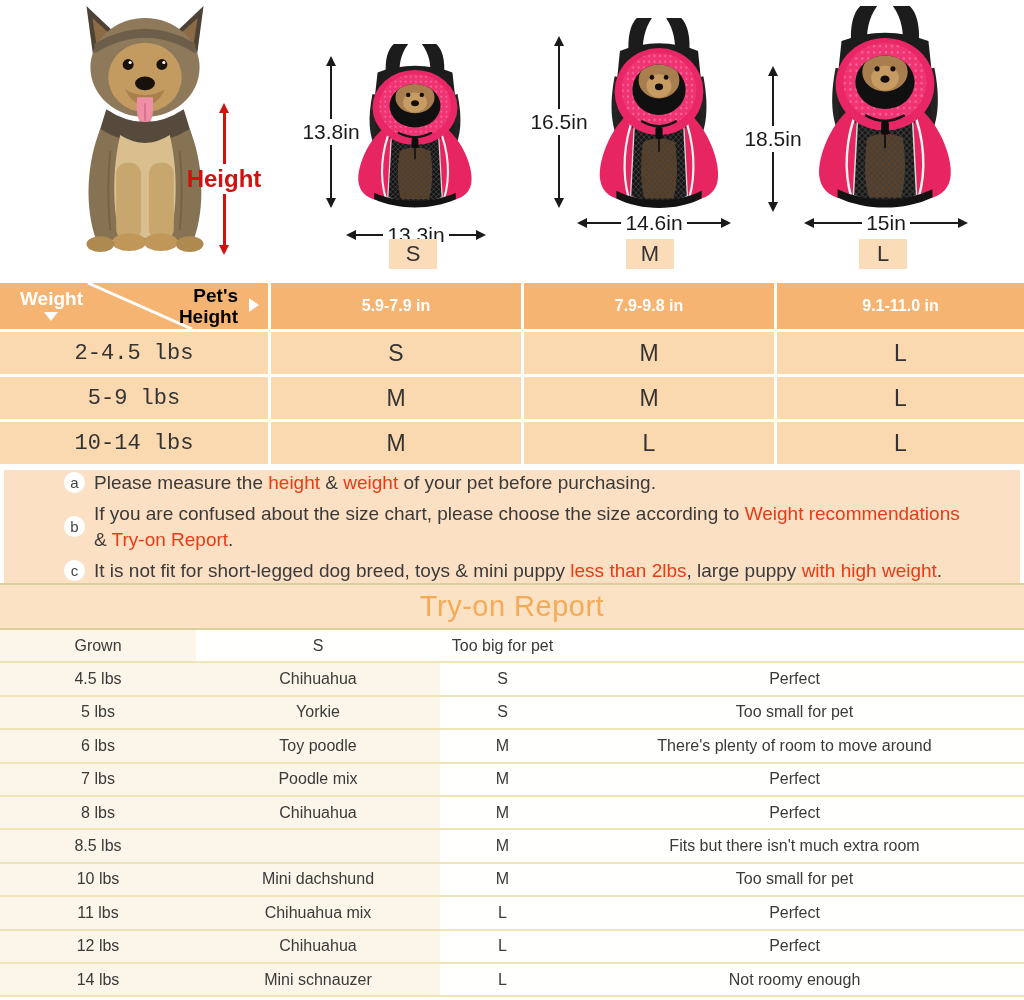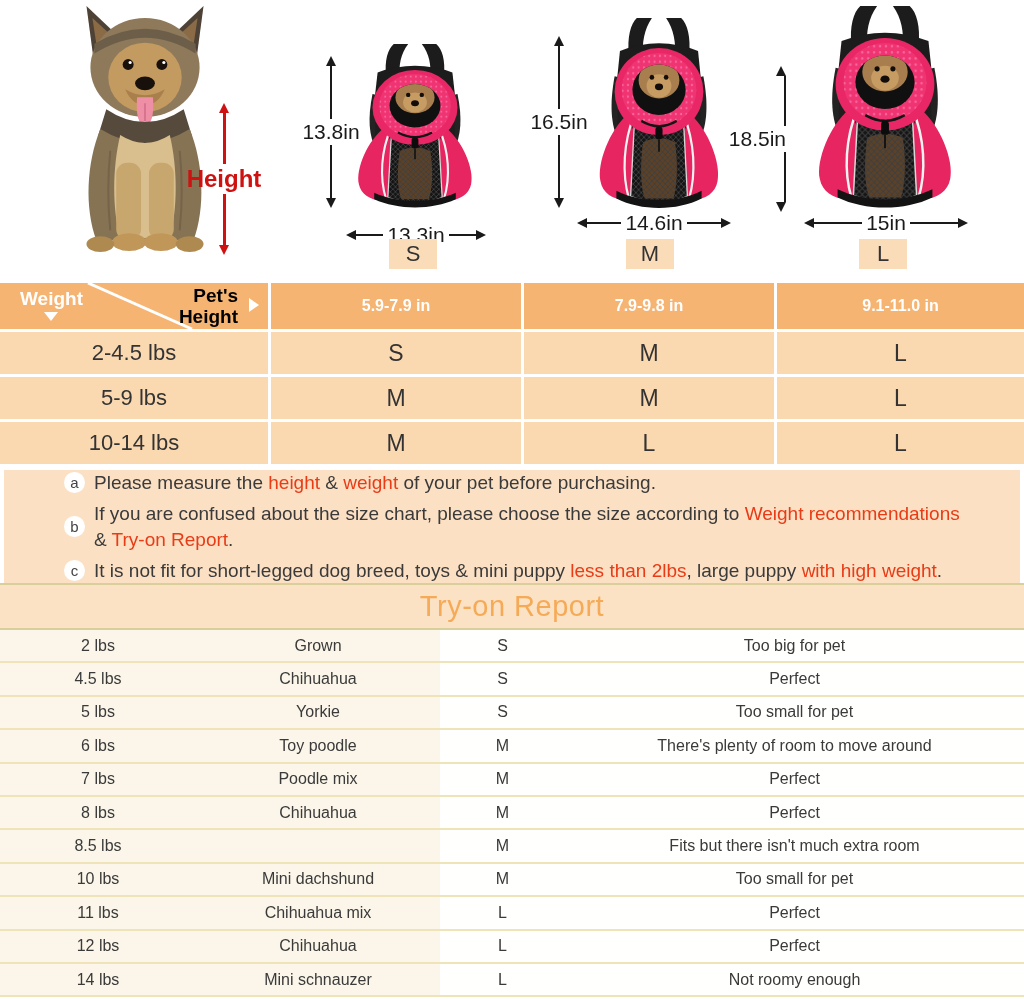--- a/index.html
+++ b/index.html
@@ -44,21 +44,21 @@
   .sc-corner{position:relative;background:#f6b472;}
   .sc-corner svg{position:absolute;left:0;top:0;}
   .sc-corner .w-lbl{position:absolute;left:20px;top:5px;color:#fff;font-weight:bold;font-size:19px;}
   .sc-corner .w-arrow{position:absolute;left:44px;top:29px;border-left:7px solid transparent;
     border-right:7px solid transparent;border-top:9px solid #fff;width:0;height:0;}
   .sc-corner .h-lbl{position:absolute;right:30px;top:2px;color:#000000;font-weight:bold;font-size:19px;
     text-align:right;line-height:21px;}
   .sc-corner .h-arrow{position:absolute;right:9px;top:15px;border-top:7px solid transparent;
     border-bottom:7px solid transparent;border-left:10px solid #fff;width:0;height:0;}
   .sc-cell{background:#fad8b0;display:flex;align-items:center;justify-content:center;color:#333;}
-  .sc-weight{font-size:22px;}
+  .sc-weight{font-size:22px;font-family:Liberation Mono, monospace;}
   .sc-size{font-size:23px;}
 
   
   #notes{position:absolute;left:4px;top:470px;width:1016px;height:113px;background:#fce0c4;
     display:flex;flex-direction:column;justify-content:center;gap:6px;}
   .note{display:flex;align-items:center;}
   .note .marker{flex:0 0 21px;height:21px;margin-left:60px;background:#fff;border-radius:50%;
     color:#444;font-size:15px;display:flex;align-items:center;justify-content:center;}
   .note .ntext{margin-left:9px;font-size:19px;color:#3a3a3a;line-height:1.32;max-width:910px;}
   .note .red{color:#e83b16;}
@@ -182,21 +182,21 @@
       <i class="seg"></i>
         <i class="tri down"></i>
     </div>
     <div class="vdim" style="left:522px;top:36px;height:172px;">
       <i class="tri up"></i>
         <i class="seg"></i>
       <span class="lbl">16.5in</span>
       <i class="seg"></i>
         <i class="tri down"></i>
     </div>
-    <div class="vdim" style="left:712px;top:66px;height:146px;align-items:flex-end;">
+    <div class="vdim" style="left:736px;top:66px;height:146px;">
       <i class="tri up"></i>
         <i class="seg"></i>
       <span class="lbl">18.5in</span>
       <i class="seg"></i>
         <i class="tri down"></i>
     </div>
 
     <div class="hdim" style="left:346px;top:223px;width:140px;">
       <i class="tri left"></i>
         <i class="seg"></i>
@@ -268,21 +268,20 @@
     </section>
 
   <section id="tryon">
     <div class="tr-topline"></div>
     <div class="tr-header">
       <span class="tr-title">Try-on Report</span>
     </div>
     <div class="tr-sep"></div>
     <div id="tr-rows">
         <div class="t-row">
-          <div class="t-cell cream">2 lbs</div>
           <div class="t-cell cream">Grown</div>
           <div class="t-cell">S</div>
           <div class="t-cell">Too big for pet</div>
         </div>
         <div class="t-row">
           <div class="t-cell cream">4.5 lbs</div>
           <div class="t-cell cream">Chihuahua</div>
           <div class="t-cell">S</div>
           <div class="t-cell">Perfect</div>
         </div>

